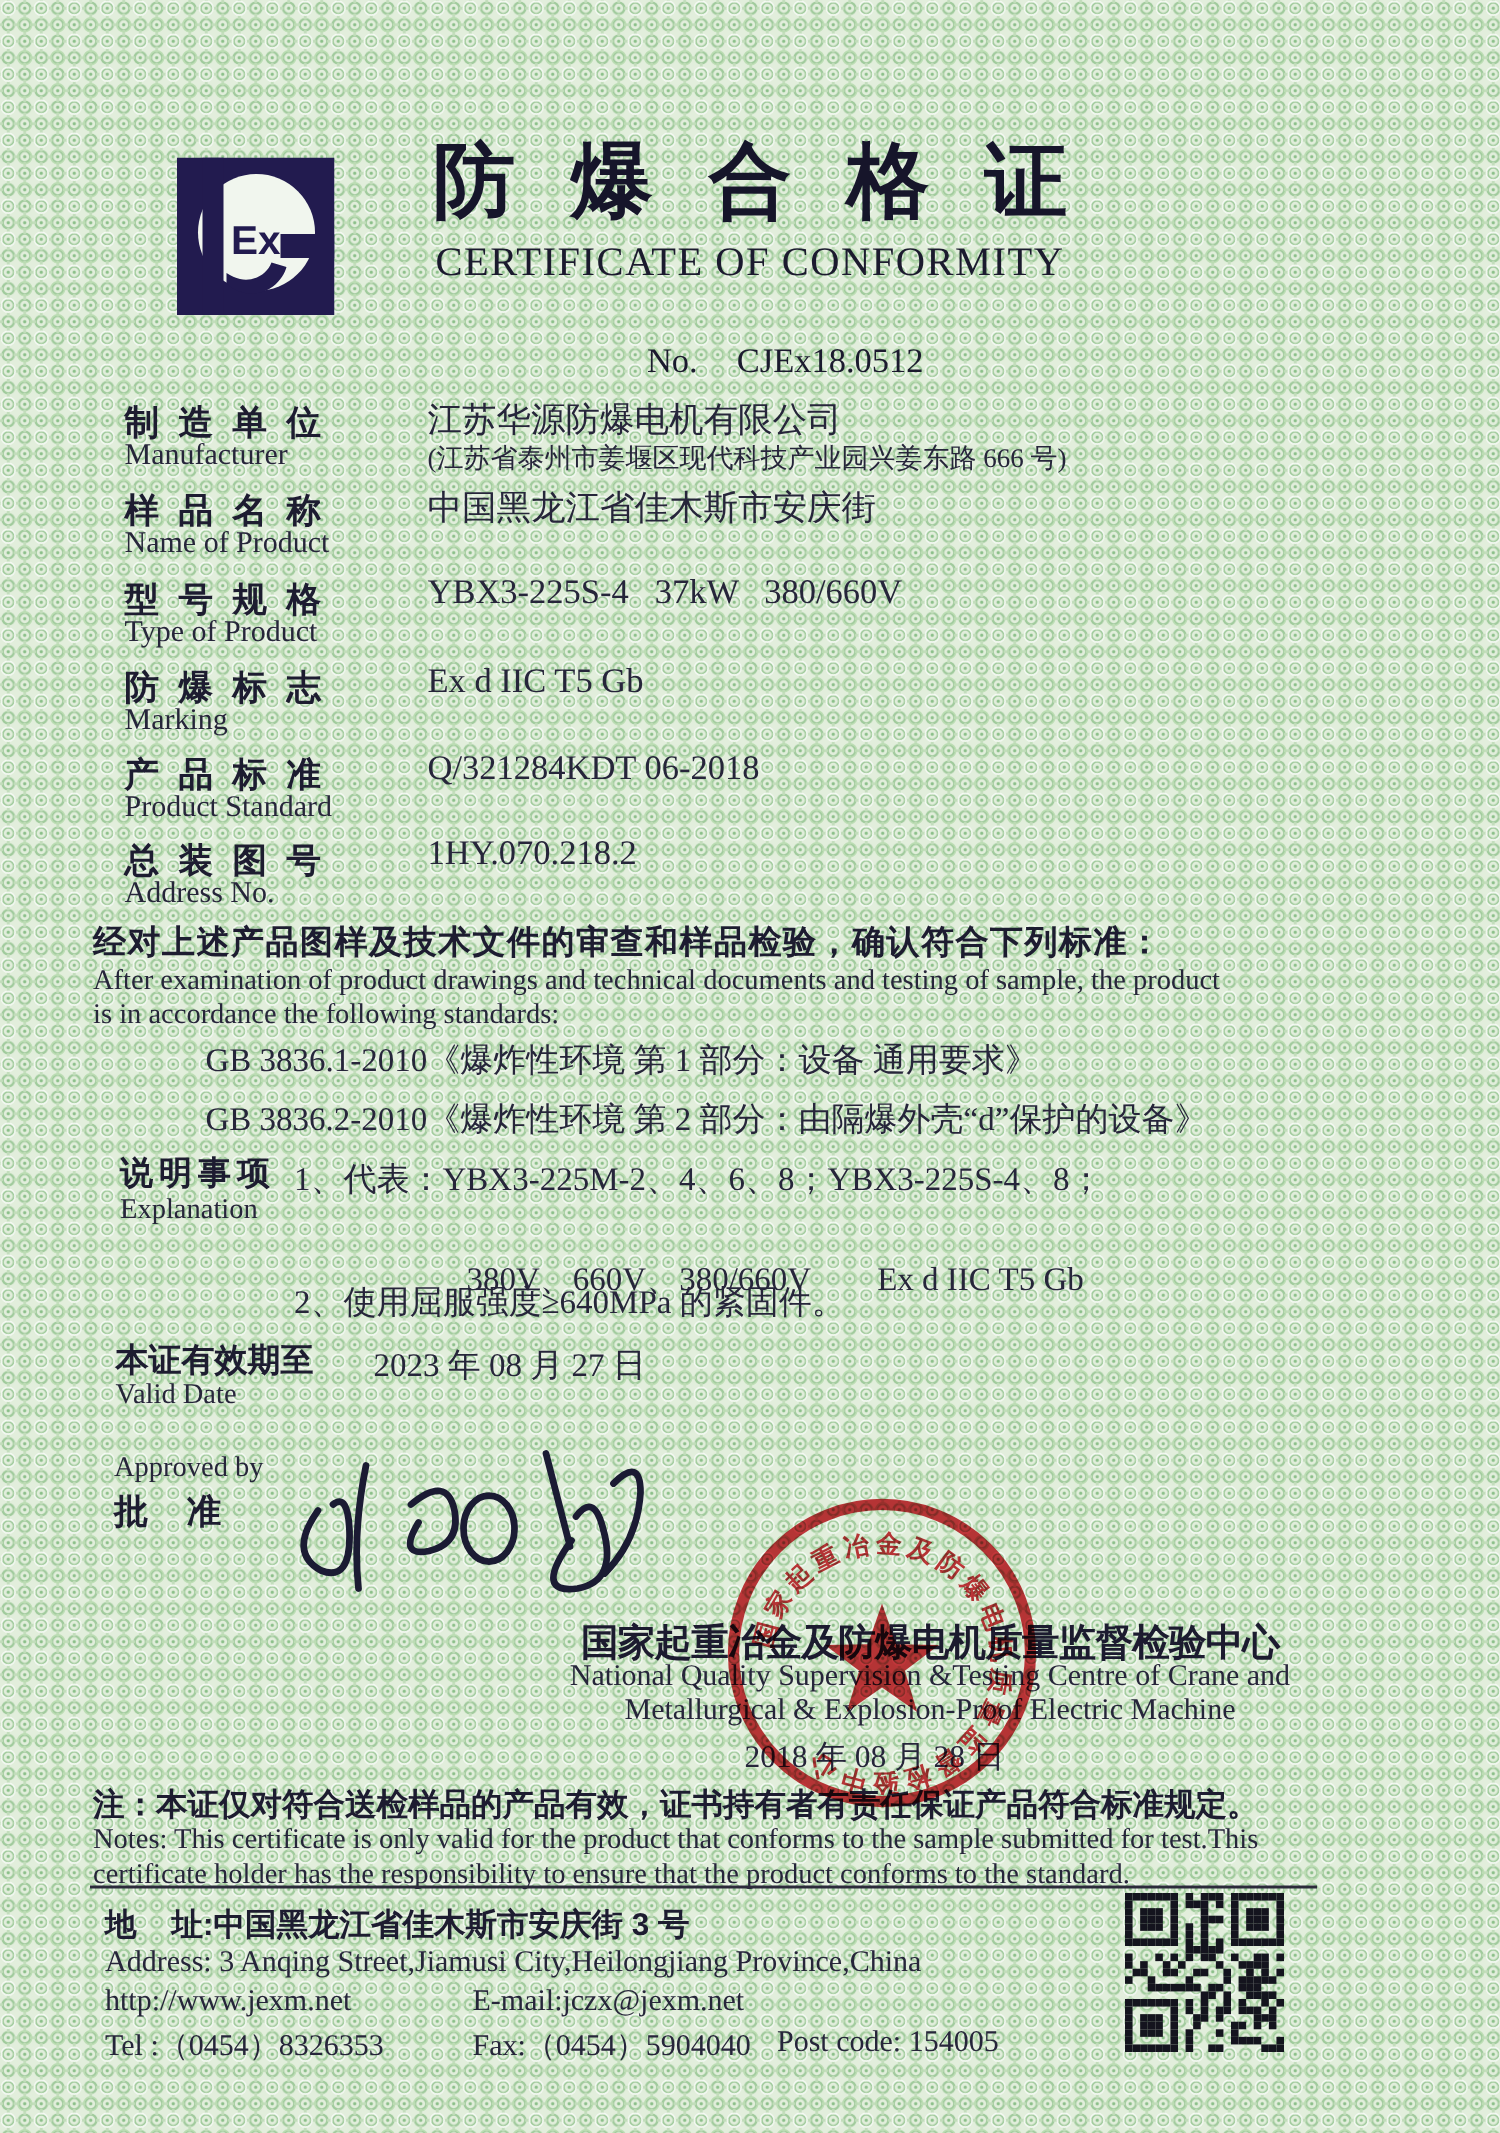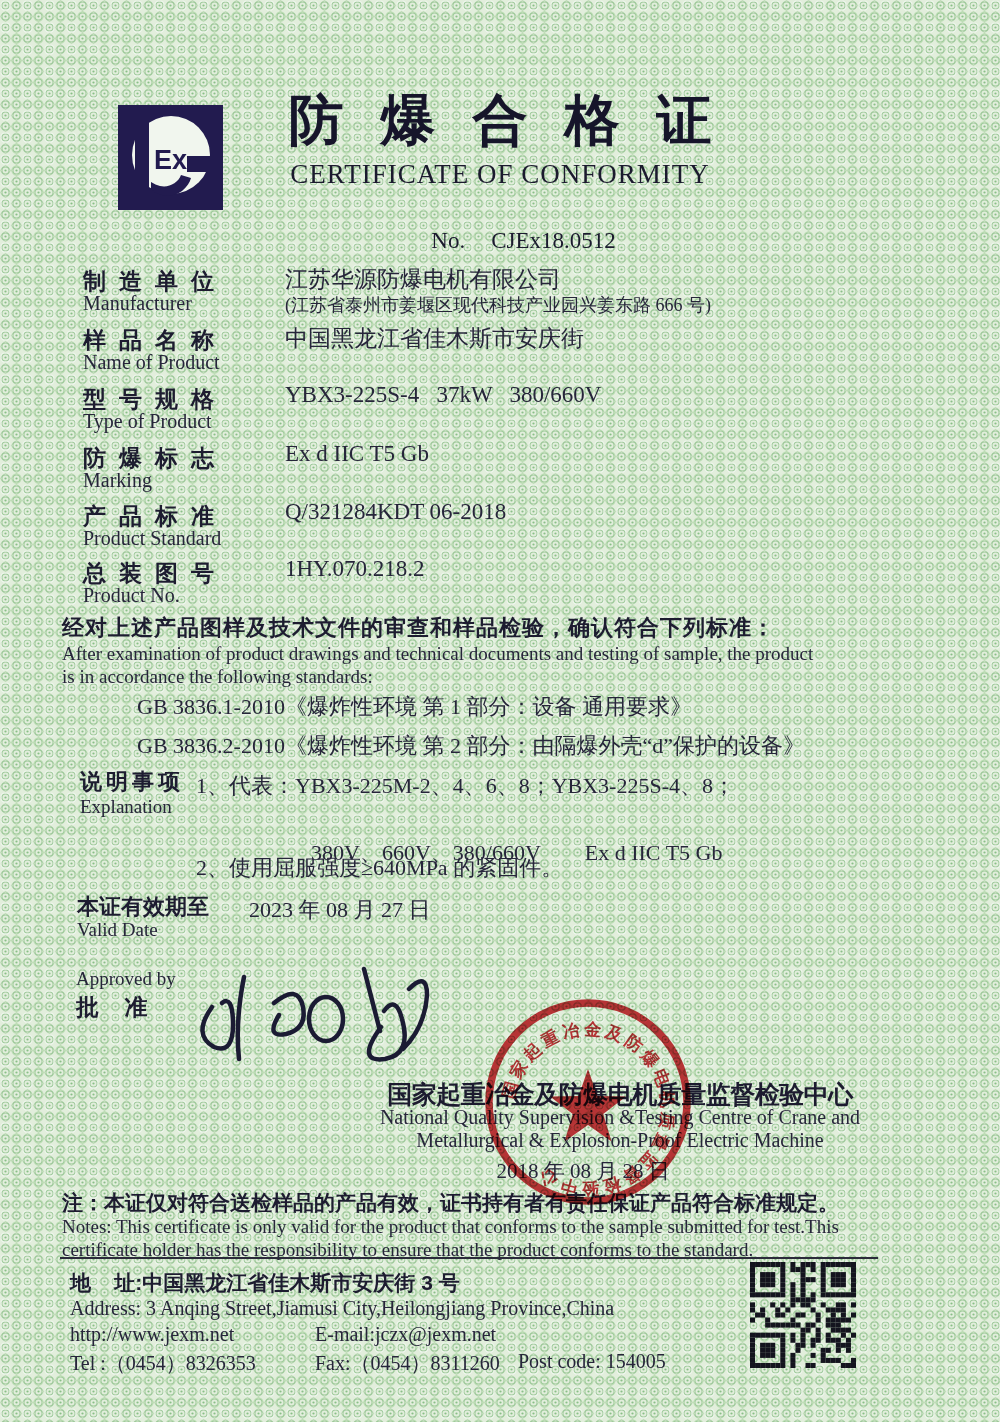--- a/index.html
+++ b/index.html
@@ -85,21 +85,21 @@
     <div class="lab-en ser">Marking</div>
     <div class="val ser">Ex d IIC T5 Gb</div>
   </div>
   <div class="row" style="top:501px">
     <div class="lab-cn cnb">产品标准</div>
     <div class="lab-en ser">Product Standard</div>
     <div class="val ser">Q/321284KDT 06-2018</div>
   </div>
   <div class="row" style="top:558px">
     <div class="lab-cn cnb">总装图号</div>
-    <div class="lab-en ser">Product No.</div>
+    <div class="lab-en ser">Address No.</div>
     <div class="val ser">1HY.070.218.2</div>
   </div>
 
   <div class="abs cnb" style="left:62px;top:613px;font-size:22px;letter-spacing:1px">经对上述产品图样及技术文件的审查和样品检验，确认符合下列标准：</div>
   <div class="abs ser" style="left:62px;top:643px;font-size:19px">After examination of product drawings and technical documents and testing of sample, the product</div>
   <div class="abs ser" style="left:62px;top:666px;font-size:19px">is in accordance the following standards:</div>
   <div class="abs ser" style="left:137px;top:692px;font-size:22px">GB 3836.1-2010《爆炸性环境 第 1 部分：设备 通用要求》</div>
   <div class="abs ser" style="left:137px;top:731px;font-size:22px">GB 3836.2-2010《爆炸性环境 第 2 部分：由隔爆外壳“d”保护的设备》</div>
 
   <div class="abs cnb" style="left:80px;top:767px;font-size:22px;letter-spacing:4px">说明事项</div>
@@ -148,21 +148,21 @@
   <div class="abs ser" style="left:62px;top:1216px;font-size:19px">Notes: This certificate is only valid for the product that conforms to the sample submitted for test.This</div>
   <div class="abs ser" style="left:62px;top:1239px;font-size:19px">certificate holder has the responsibility to ensure that the product conforms to the standard.</div>
 
   <div class="divline"></div>
 
   <div class="abs cnb" style="left:70px;top:1269px;font-size:21px">地    址:中国黑龙江省佳木斯市安庆街 3 号</div>
   <div class="abs ser" style="left:70px;top:1297px;font-size:20px">Address: 3 Anqing Street,Jiamusi City,Heilongjiang Province,China</div>
   <div class="abs ser" style="left:70px;top:1323px;font-size:20px">http://www.jexm.net</div>
   <div class="abs ser" style="left:315px;top:1323px;font-size:20px">E-mail:jczx@jexm.net</div>
   <div class="abs ser" style="left:70px;top:1350px;font-size:20px">Tel :（0454）8326353</div>
-  <div class="abs ser" style="left:315px;top:1350px;font-size:20px">Fax:（0454）8311260</div>
+  <div class="abs ser" style="left:315px;top:1350px;font-size:20px">Fax:（0454）5904040</div>
   <div class="abs ser" style="left:518px;top:1350px;font-size:20px">Post code: 154005</div>
 
   <svg class="qr" width="106" height="106" viewBox="0 0 105 105" fill="#14141e" id="qr">
       <rect x="0" y="0" width="5" height="5"></rect>
       <rect x="5" y="0" width="5" height="5"></rect>
       <rect x="10" y="0" width="5" height="5"></rect>
       <rect x="15" y="0" width="5" height="5"></rect>
       <rect x="20" y="0" width="5" height="5"></rect>
       <rect x="25" y="0" width="5" height="5"></rect>
       <rect x="30" y="0" width="5" height="5"></rect>

